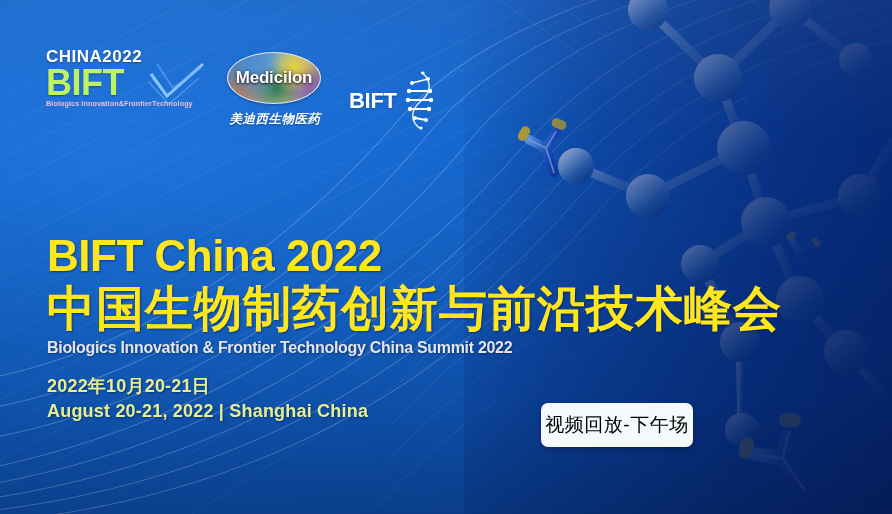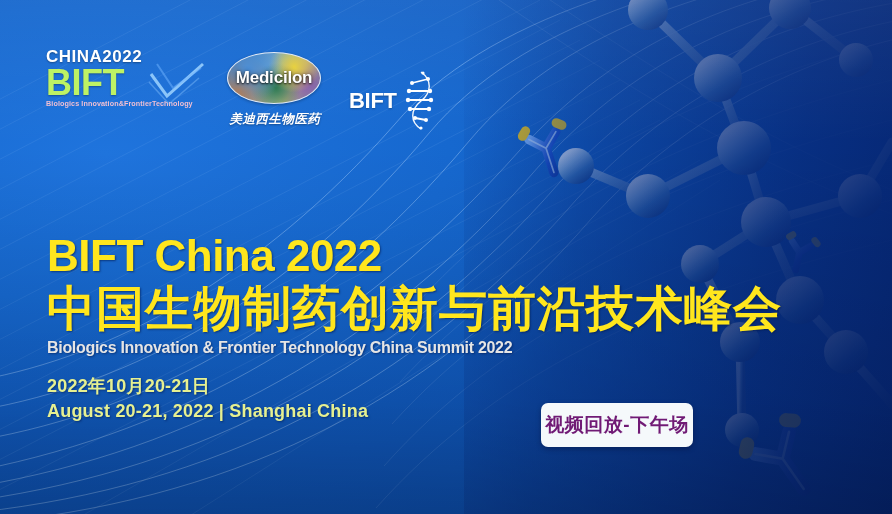--- a/index.html
+++ b/index.html
@@ -215,22 +215,22 @@
     display: flex;
     align-items: center;
     justify-content: center;
     box-shadow: 0 2px 5px rgba(0,10,40,0.35);
     cursor: pointer;
     z-index: 8;
     padding: 0;
   }
   .replay-button span {
     font-size: 19px;
-    font-weight: bold;
-    color: #701a75;
+    font-weight: normal;
+    color: #000000;
     letter-spacing: 0.5px;
   }
 </style>
 </head>
 <body>
 
 <div class="banner">
 
   <div class="bg-base"></div>
 

